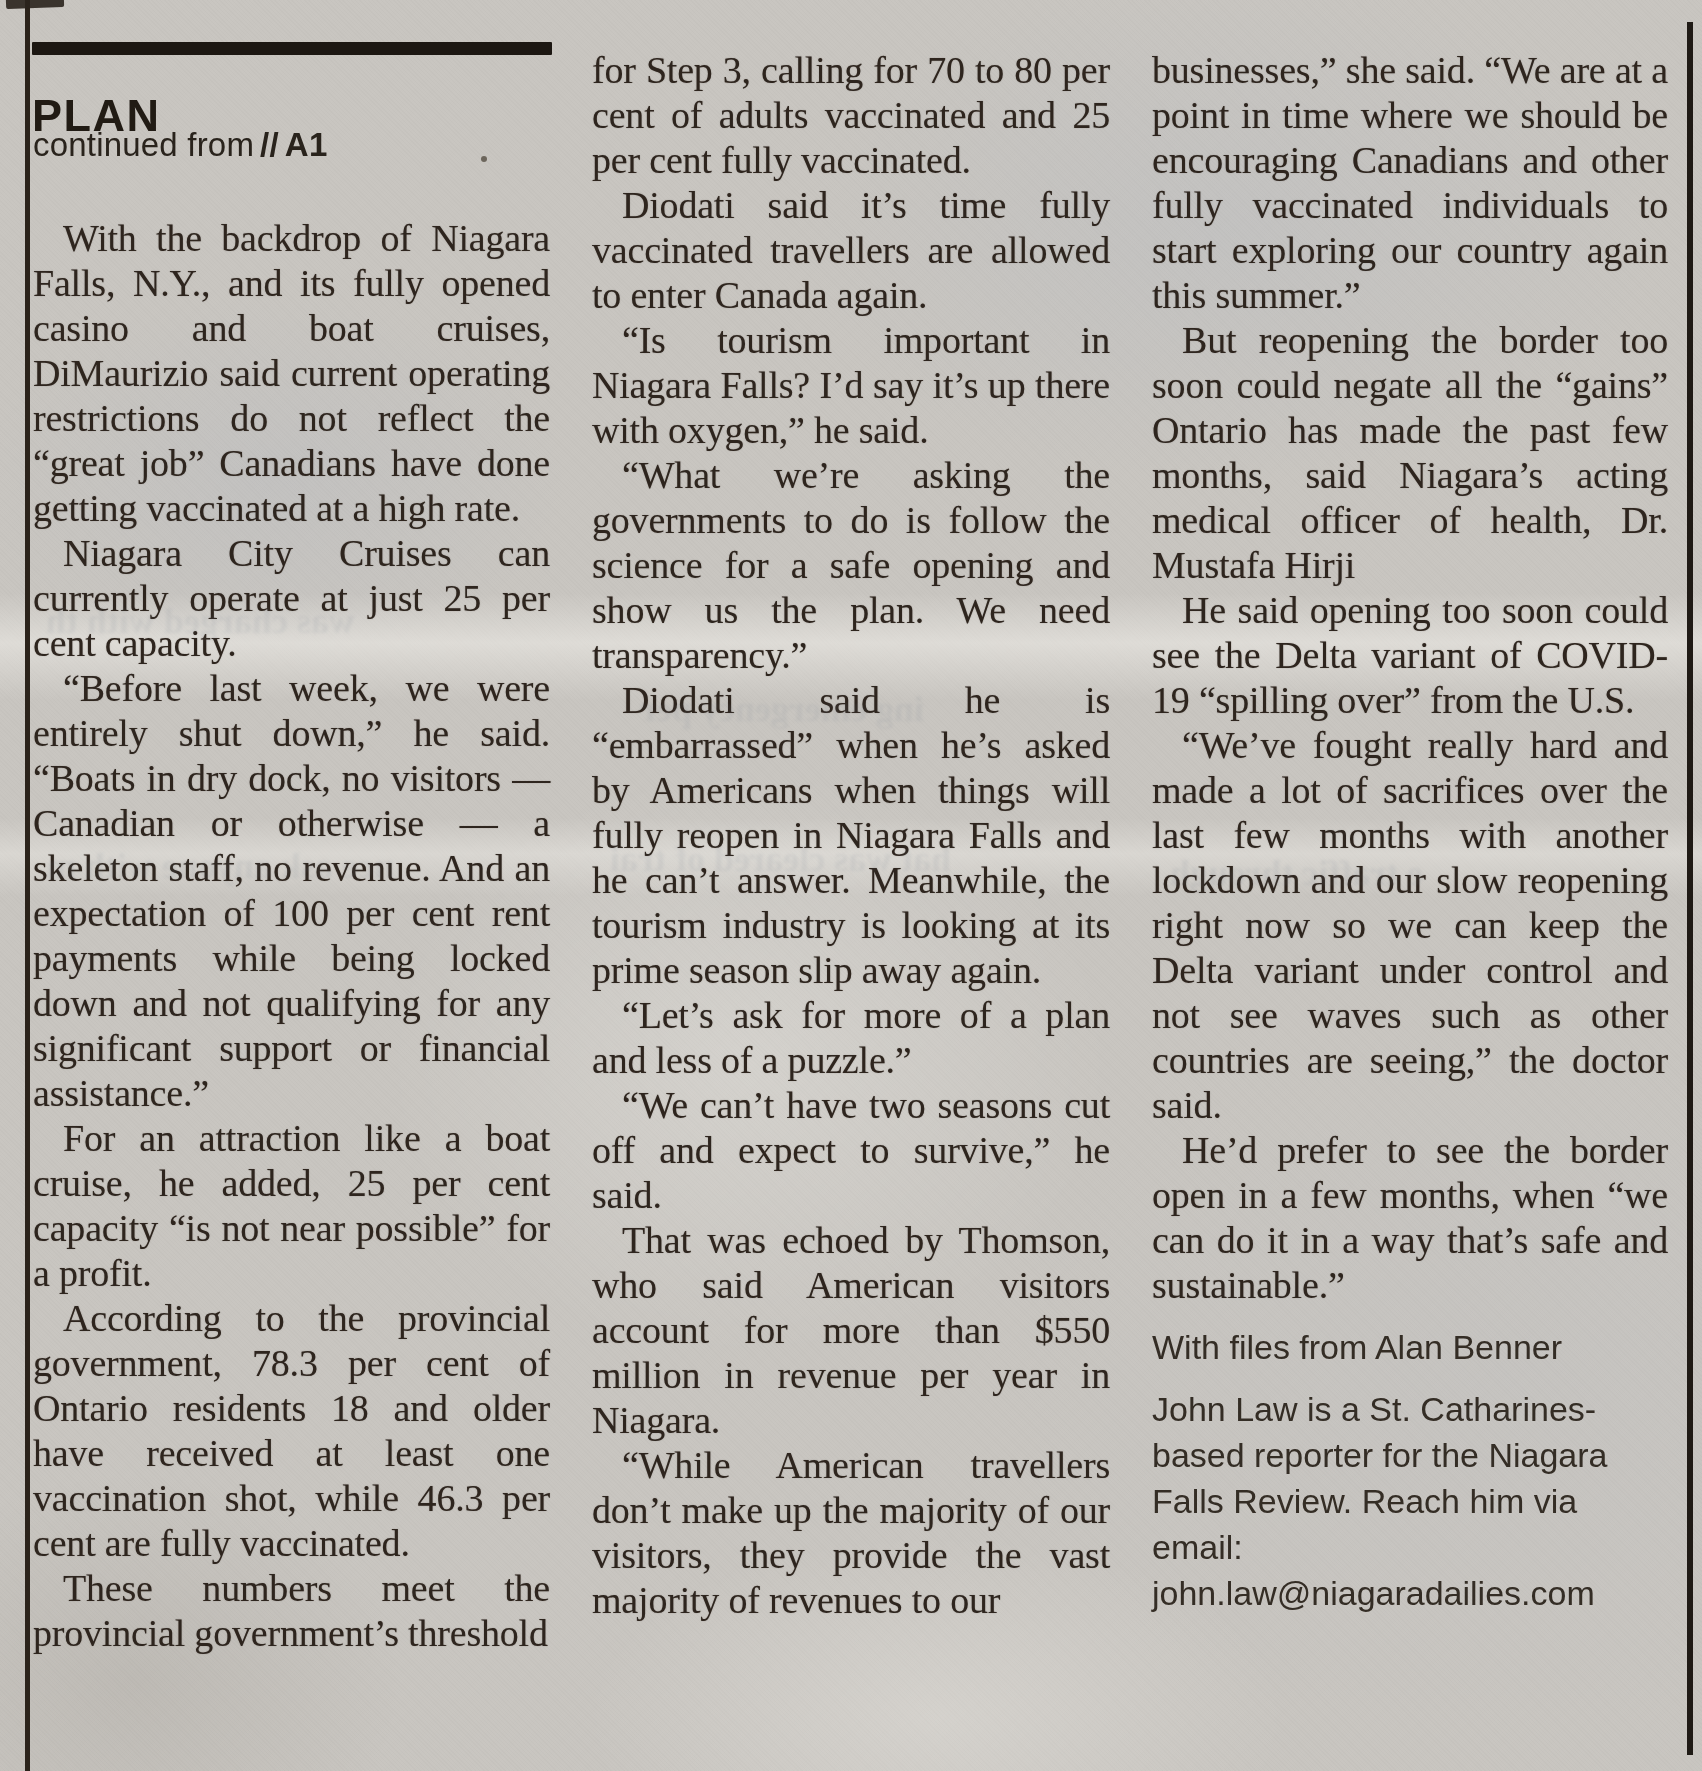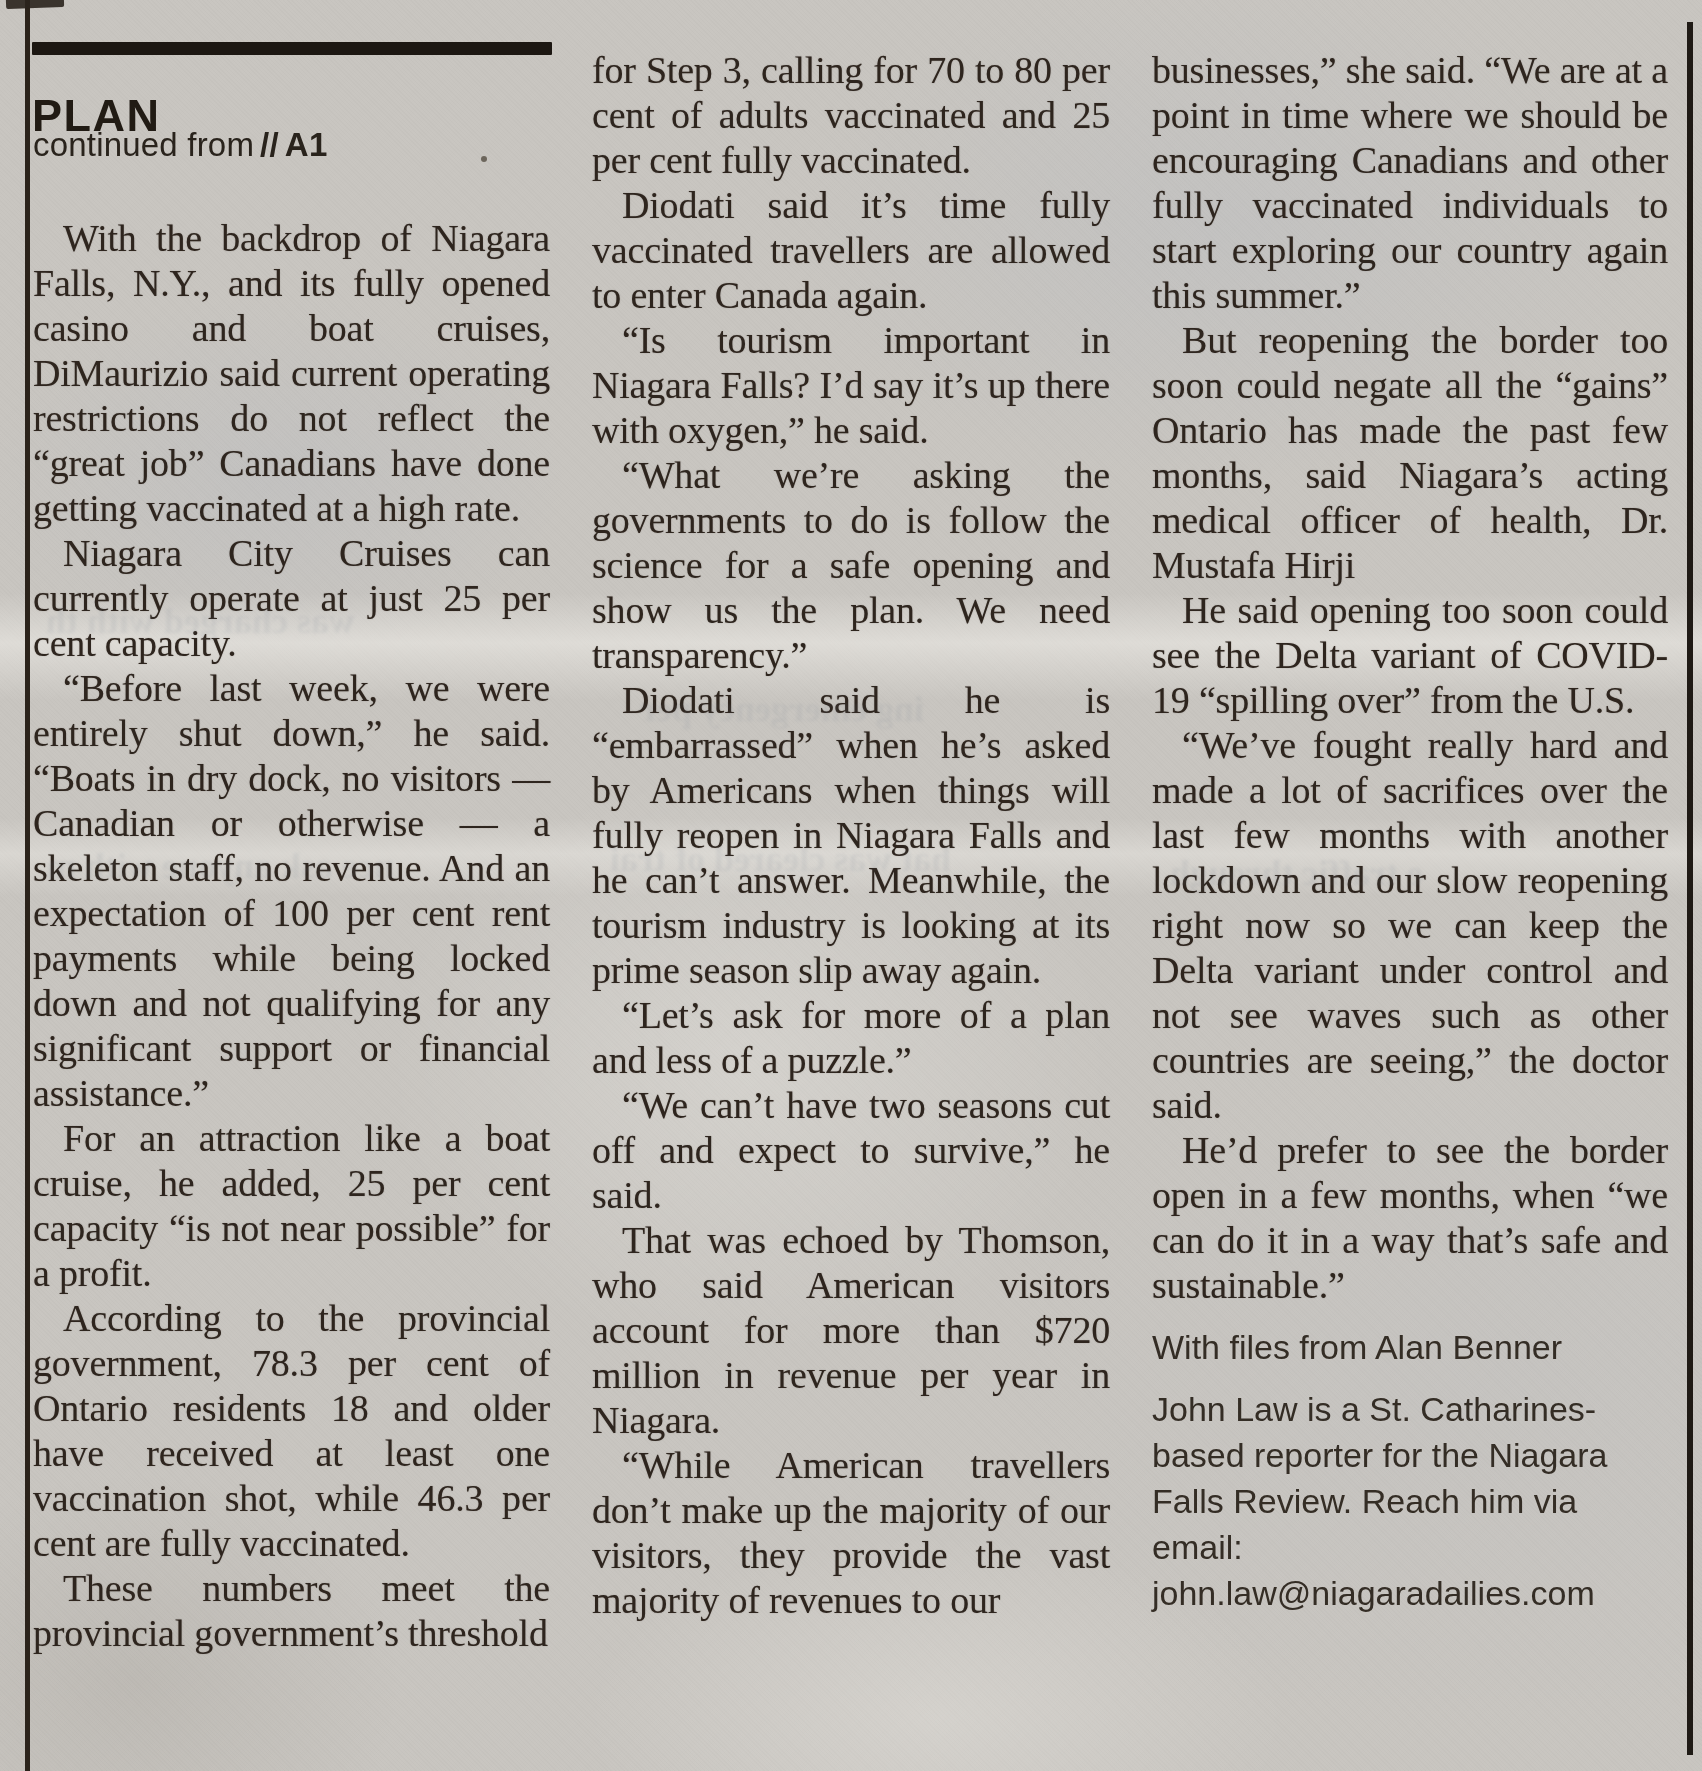--- a/index.html
+++ b/index.html
@@ -94,21 +94,21 @@
       <p class="para indent">These numbers meet the provincial government’s threshold</p>
     </div>
   <div class="col col2">
       <p class="para">for Step 3, calling for 70 to 80 per cent of adults vaccinated and 25 per cent fully vaccinated.</p>
       <p class="para indent">Diodati said it’s time fully vaccinated travellers are allowed to enter Canada again.</p>
       <p class="para indent">“Is tourism important in Niagara Falls? I’d say it’s up there with oxygen,” he said.</p>
       <p class="para indent">“What we’re asking the governments to do is follow the science for a safe opening and show us the plan. We need transparency.”</p>
       <p class="para indent">Diodati said he is “embarrassed” when he’s asked by Americans when things will fully reopen in Niagara Falls and he can’t answer. Meanwhile, the tourism industry is looking at its prime season slip away again.</p>
       <p class="para indent">“Let’s ask for more of a plan and less of a puzzle.”</p>
       <p class="para indent">“We can’t have two seasons cut off and expect to survive,” he said.</p>
-      <p class="para indent">That was echoed by Thomson, who said American visitors account for more than $720 million in revenue per year in Niagara.</p>
+      <p class="para indent">That was echoed by Thomson, who said American visitors account for more than $550 million in revenue per year in Niagara.</p>
       <p class="para indent">“While American travellers don’t make up the majority of our visitors, they provide the vast majority of revenues to our</p>
     </div>
   <div class="col col3">
       <p class="para">businesses,” she said. “We are at a point in time where we should be encouraging Canadians and other fully vaccinated individuals to start exploring our country again this summer.”</p>
       <p class="para indent">But reopening the border too soon could negate all the “gains” Ontario has made the past few months, said Niagara’s acting medical officer of health, Dr. Mustafa Hirji</p>
       <p class="para indent">He said opening too soon could see the Delta variant of COVID-19 “spilling over” from the U.S.</p>
       <p class="para indent">“We’ve fought really hard and made a lot of sacrifices over the last few months with another lockdown and our slow reopening right now so we can keep the Delta variant under control and not see waves such as other countries are seeing,” the doctor said.</p>
       <p class="para indent">He’d prefer to see the border open in a few months, when “we can do it in a way that’s safe and sustainable.”</p>
       <p class="para credit">With files from Alan Benner</p>
       <p class="para credit">John Law is a St. Catharines-based reporter for the Niagara Falls Review. Reach him via email: john.law@niagaradailies.com</p>

